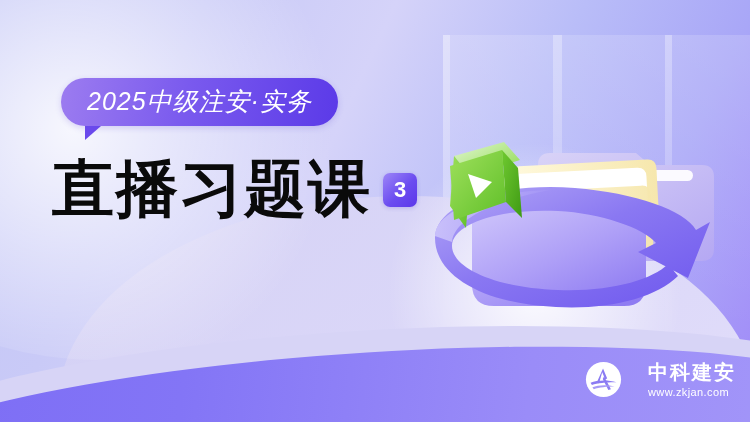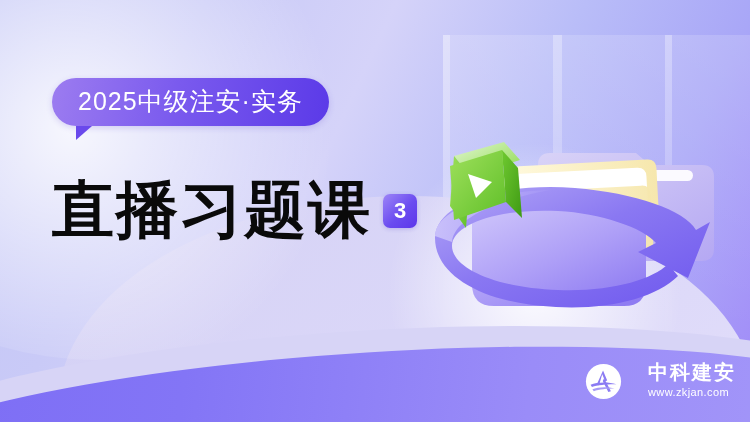--- a/index.html
+++ b/index.html
@@ -57,21 +57,21 @@
     border-radius:50% 50% 0 0 / 86px 86px 0 0;
     background:linear-gradient(100deg,#7b6bf5 0%,#8375f6 30%,#9a8cf8 62%,#a79bf9 100%);
     transform:rotate(-3.6deg);
   }
 
   
   .illus{position:absolute;left:400px;top:110px;width:330px;height:230px;}
   .illus svg{display:block;}
 
   
-  .tagwrap{position:absolute;left:52px;top:78px;}
+  .tagwrap{position:absolute;left:61px;top:78px;font-style:italic;}
   .tag{
     position:relative;display:inline-block;
     padding:9px 26px 10px 26px;border-radius:26px;
     background:linear-gradient(100deg,#9c7cf0 0%,#7a5aee 45%,#5b3ae8 100%);
     color:#ffffff;font-size:25px;letter-spacing:1px;line-height:1.15;
     white-space:nowrap;
     box-shadow:0 2px 6px rgba(80,50,200,.18);
   }
   .tag-tail{
     position:absolute;left:24px;top:48px;width:0;height:0;
@@ -82,37 +82,37 @@
 
   
   .headline{position:absolute;left:52px;top:158px;}
   .line{
     position:relative;display:block;
     font-family:"DejaVu Serif","Liberation Serif",serif;
     font-weight:700;color:#0a0a0a;
     font-size:62px;line-height:1.0;letter-spacing:2px;
     white-space:nowrap;
   }
-  .line.l2{margin-top:21px;}
+  .line.l2{}
   .hl{
     position:absolute;left:-4px;top:50px;width:148px;height:17px;
     background:#c7f15f;z-index:-1;
   }
   .seq{
     display:inline-block;vertical-align:middle;
     width:34px;height:34px;margin-left:11px;margin-bottom:9px;
     border-radius:7px;
     background:linear-gradient(135deg,#9d86f7 0%,#6b4cf0 55%,#5c37ea 100%);
     color:#fff;font-family:"Liberation Sans",sans-serif;font-weight:700;
     font-size:22px;line-height:34px;text-align:center;letter-spacing:0;
     box-shadow:0 1px 4px rgba(70,40,190,.22);
   }
 
   
-  .logo{position:absolute;right:14px;bottom:22px;display:flex;align-items:flex-end;gap:26px;}
+  .logo{position:absolute;right:14px;bottom:22px;display:flex;align-items:flex-start;gap:26px;}
   .logo-mark{width:37px;height:37px;flex:none;}
   .logo-text{display:flex;flex-direction:column;justify-content:center;}
   .logo-name{color:#fff;font-size:20px;font-weight:700;letter-spacing:2px;line-height:1.1;}
   .logo-url{color:#fff;font-size:11px;letter-spacing:.4px;line-height:1.35;margin-top:2px;}
 </style>
 </head>
 <body>
 
 <div class="poster">
 

